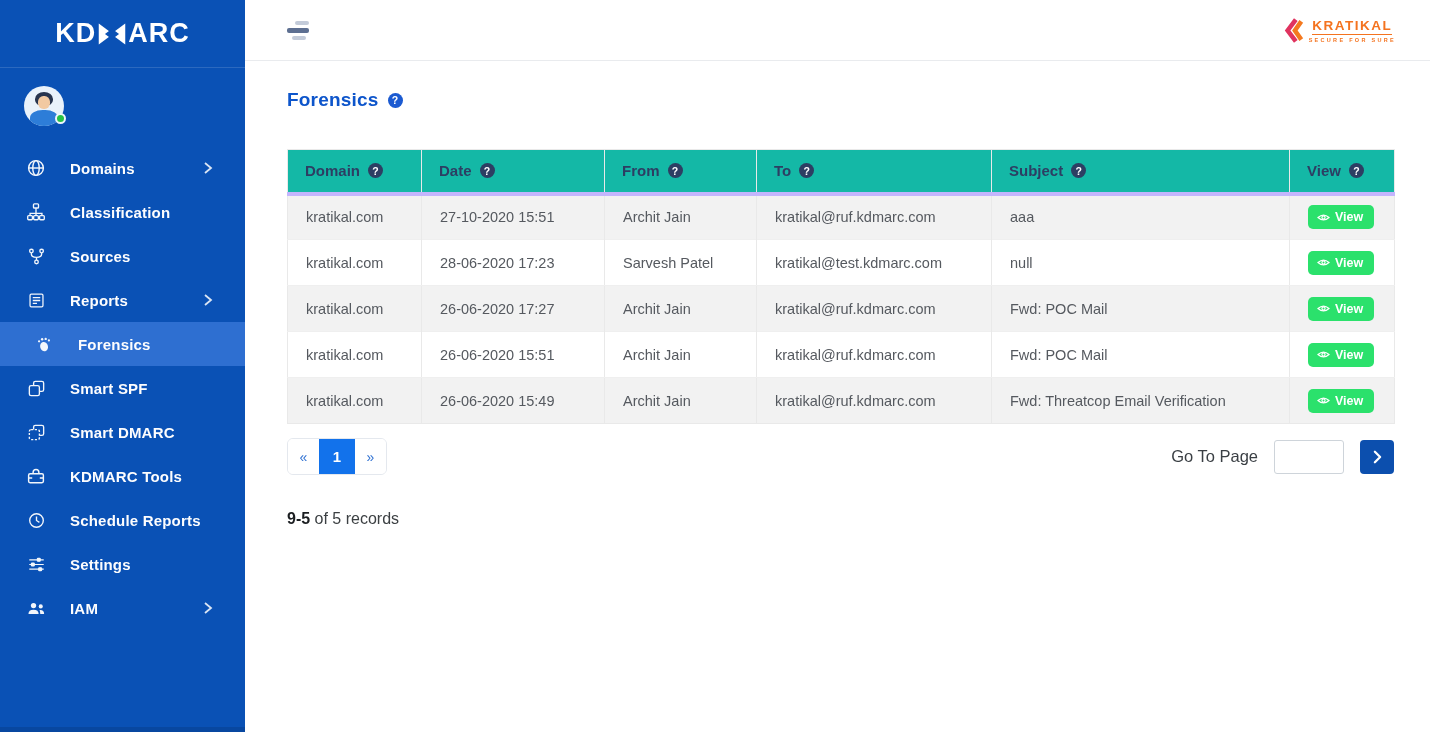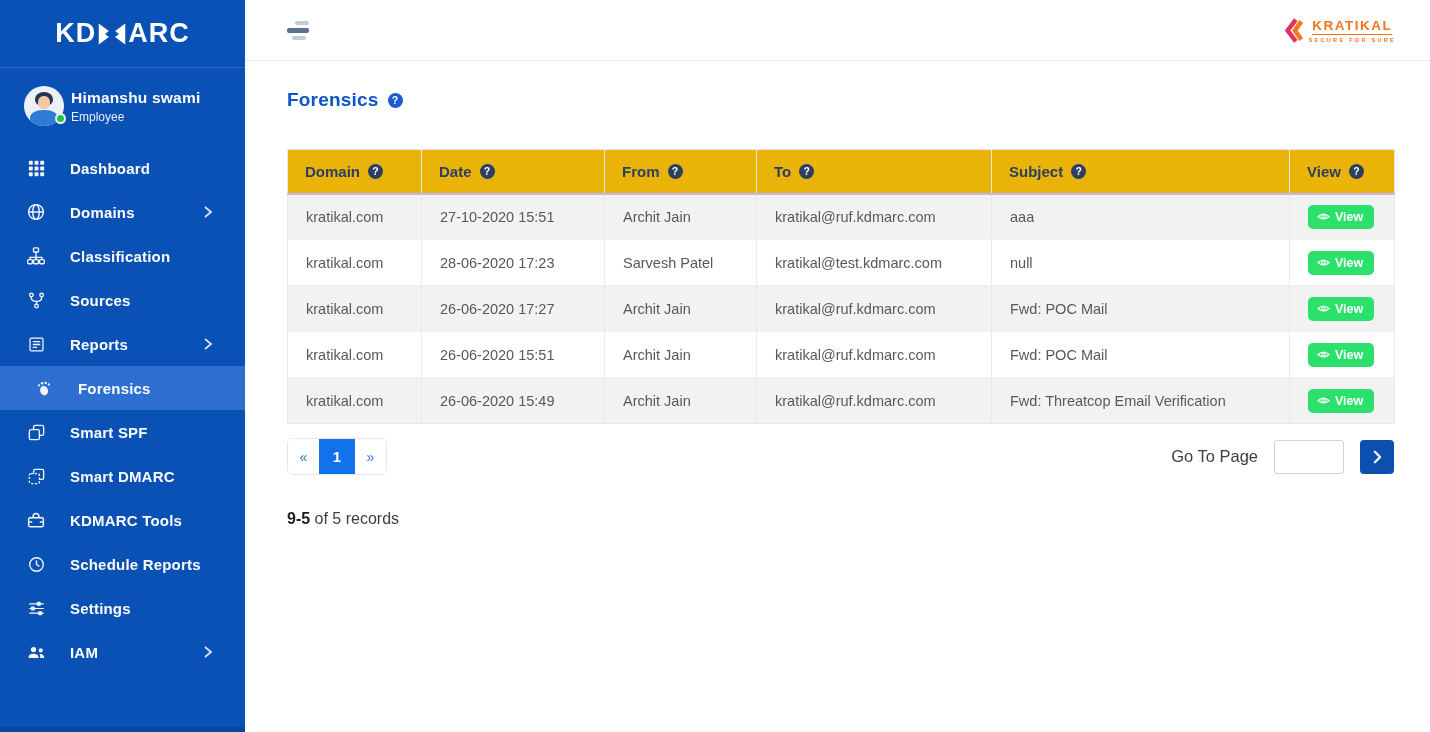--- a/index.html
+++ b/index.html
@@ -57,23 +57,23 @@
   .content { padding:28px 36px 0 42px; }
   .page-title-row { display:flex; align-items:center; gap:9px; }
   .page-title { font-size:19px; font-weight:bold; color:#0d55cb; letter-spacing:.2px; }
   .qbadge { display:inline-flex; width:15px; height:15px; border-radius:50%;
     background:#1b5ad1; color:#fff; font-size:10.5px; font-weight:bold;
     align-items:center; justify-content:center; cursor:pointer; }
   .qbadge.navy { background:#2d3e63; }
 
   table.forensics { border-collapse:collapse; table-layout:fixed; width:1107px;
     margin-top:38px; border:1px solid #e9e9e9; }
-  table.forensics th { height:44px; text-align:right; padding-left:17px; background:#eab308;
+  table.forensics th { height:44px; text-align:right; padding-left:17px; background:#14b8a6;
     color:#2d3e63; font-size:15px; font-weight:bold; border-right:1px solid #e9e9e9;
-    border-bottom:2px solid #c4b5fd; }
+    border-bottom:4px solid #c4b5fd; }
   table.forensics th .th-inner { display:flex; align-items:center; gap:8px; }
   table.forensics td { height:46px; padding-left:18px; font-size:14.5px; color:#55595f;
     border-right:1px solid #e9e9e9; }
   table.forensics th:last-child, table.forensics td:last-child { border-right:none; }
   table.forensics tr.stripe td { background:#f2f2f2; }
   table.forensics tr.plain td { background:#fff; border-top:1px solid #efefef;
     border-bottom:1px solid #efefef; }
 
   .view-btn { display:inline-flex; align-items:center; gap:5px; background:#2be16c;
     color:#fff; border:none; border-radius:5px; padding:5px 11px 5px 9px;
@@ -114,46 +114,24 @@
     </div>
   </div>
 
   <div class="user-block">
     <div class="avatar">
       <div class="hair"></div>
         <div class="face"></div>
         <div class="shirt"></div>
     </div>
     <div class="status-dot" style="position:relative; margin-left:-10px; margin-top:26px;"></div>
-    <div class="user-meta" style="margin-left:6px;">
-      <div class="user-name">Himanshu swami</div>
-      <div class="user-role">Employee</div>
-    </div>
   </div>
 
   <div class="nav">
 
-    <div class="nav-item">
-      <span class="nicon">
-        <svg width="17" height="17" viewBox="0 0 20 20">
-          <g fill="#fff">
-              <rect x="1" y="1" width="4.6" height="4.6" rx="1"></rect>
-              <rect x="7.7" y="1" width="4.6" height="4.6" rx="1"></rect>
-              <rect x="14.4" y="1" width="4.6" height="4.6" rx="1"></rect>
-          <rect x="1" y="7.7" width="4.6" height="4.6" rx="1"></rect>
-              <rect x="7.7" y="7.7" width="4.6" height="4.6" rx="1"></rect>
-              <rect x="14.4" y="7.7" width="4.6" height="4.6" rx="1"></rect>
-          <rect x="1" y="14.4" width="4.6" height="4.6" rx="1"></rect>
-              <rect x="7.7" y="14.4" width="4.6" height="4.6" rx="1"></rect>
-              <rect x="14.4" y="14.4" width="4.6" height="4.6" rx="1"></rect>
-            </g>
-        </svg>
-        </span>
-      <span class="nlabel">Dashboard</span>
-    </div>
 
     <div class="nav-item">
       <span class="nicon">
         <svg width="18" height="18" viewBox="0 0 20 20" fill="none" stroke="#fff" stroke-width="1.6">
           <circle cx="10" cy="10" r="8.2"></circle>
             <path d="M1.8,10 H18.2"></path>
             <ellipse cx="10" cy="10" rx="3.6" ry="8.2"></ellipse>
         </svg>
         </span>
       <span class="nlabel">Domains</span>

